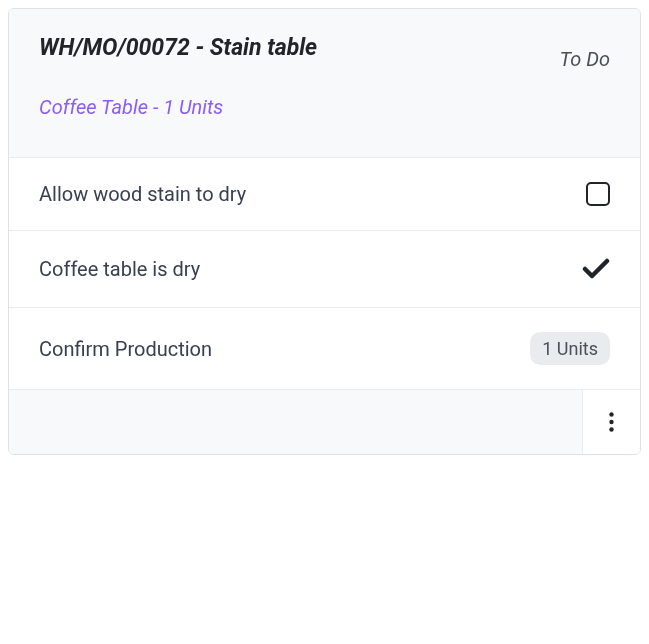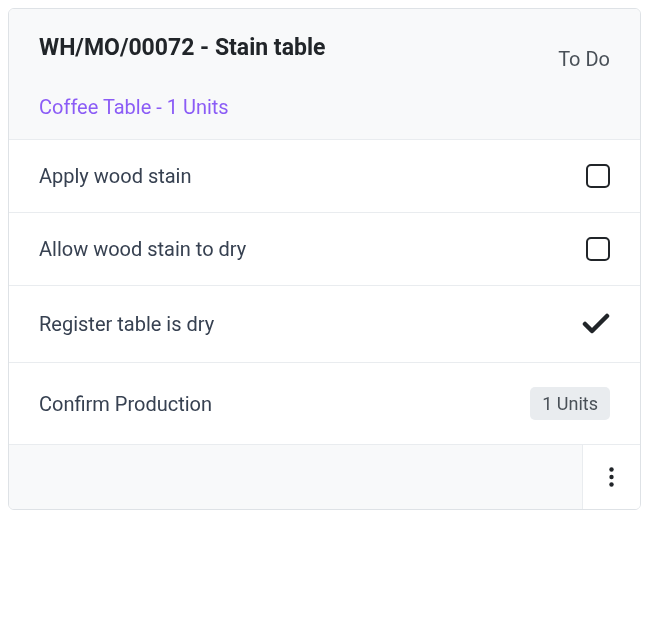--- a/index.html
+++ b/index.html
@@ -14,22 +14,23 @@
     }
     .card {
       width: 633px;
       border: 1px solid #dee2e6;
       border-radius: 6px;
       overflow: hidden;
       background: #ffffff;
     }
     .card-header {
       background: #f8f9fa;
-      padding: 24px 30px 20px 30px;
+      padding: 24px 30px 38px 30px;
       border-bottom: 1px solid #e9ecef;
+      font-style: italic;
     }
     .header-top {
       display: flex;
       justify-content: space-between;
       align-items: flex-start;
       margin-bottom: 24px;
     }
     .title {
       font-size: 23px;
       font-weight: 700;
@@ -78,21 +79,21 @@
     .check-icon svg {
       width: 28px;
       height: 22px;
     }
     .badge {
       background: #e9ecef;
       color: #495057;
       font-size: 18px;
       font-weight: 400;
       padding: 6px 12px;
-      border-radius: 5px;
+      border-radius: 10px;
     }
     .footer {
       display: flex;
       justify-content: flex-end;
       background: #f8f9fa;
       border-top: none;
     }
     .menu-button {
       width: 58px;
       height: 64px;
@@ -116,32 +117,28 @@
 
 <div class="card">
   <div class="card-header">
     <div class="header-top">
       <div class="title">WH/MO/00072 - Stain table</div>
       <div class="status">To Do</div>
     </div>
     <div class="subtitle">Coffee Table - 1 Units</div>
   </div>
 
-  <div class="row">
-    <div class="row-label">Apply wood stain</div>
-    <div class="checkbox"></div>
-  </div>
 
   <div class="row">
     <div class="row-label">Allow wood stain to dry</div>
     <div class="checkbox"></div>
   </div>
 
   <div class="row">
-    <div class="row-label">Register table is dry</div>
+    <div class="row-label">Coffee table is dry</div>
     <div class="check-icon">
       <svg viewBox="0 0 28 22" fill="none">
         <path d="M3 11 L10 18 L25 3" stroke="#212529" stroke-width="4.5" stroke-linecap="round" stroke-linejoin="round"></path>
       </svg>
     </div>
   </div>
 
   <div class="row">
     <div class="row-label">Confirm Production</div>
     <div class="badge">1 Units</div>

